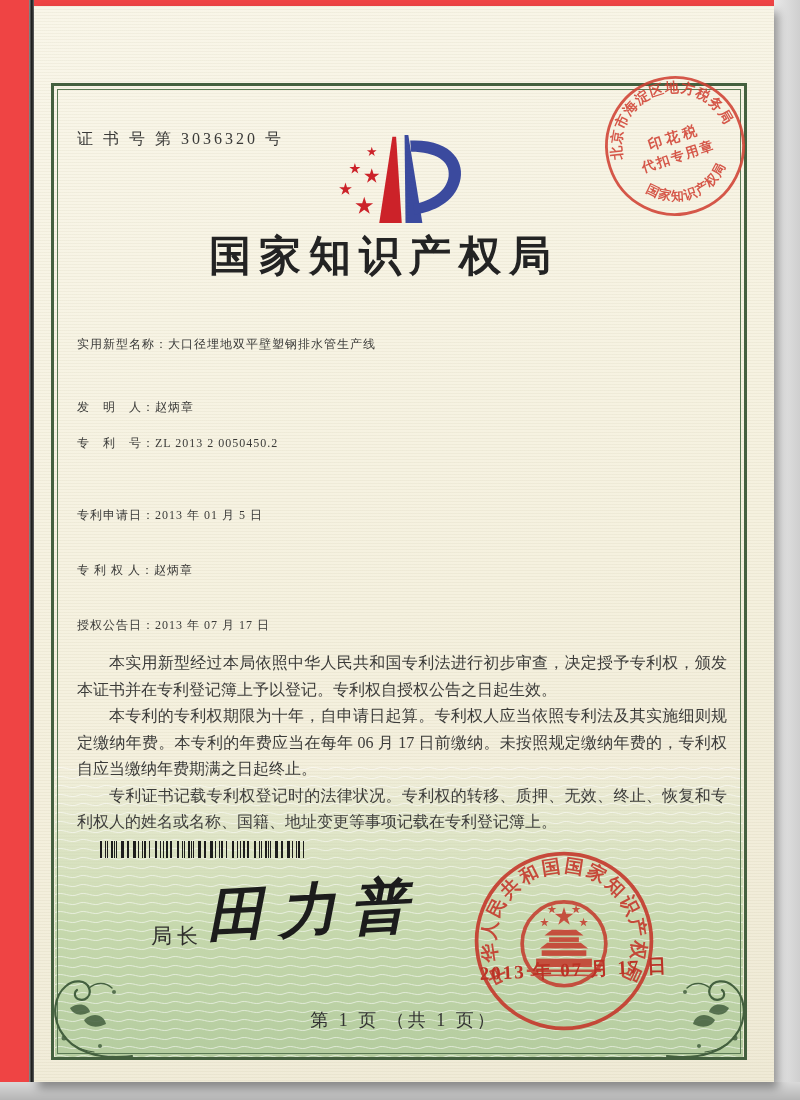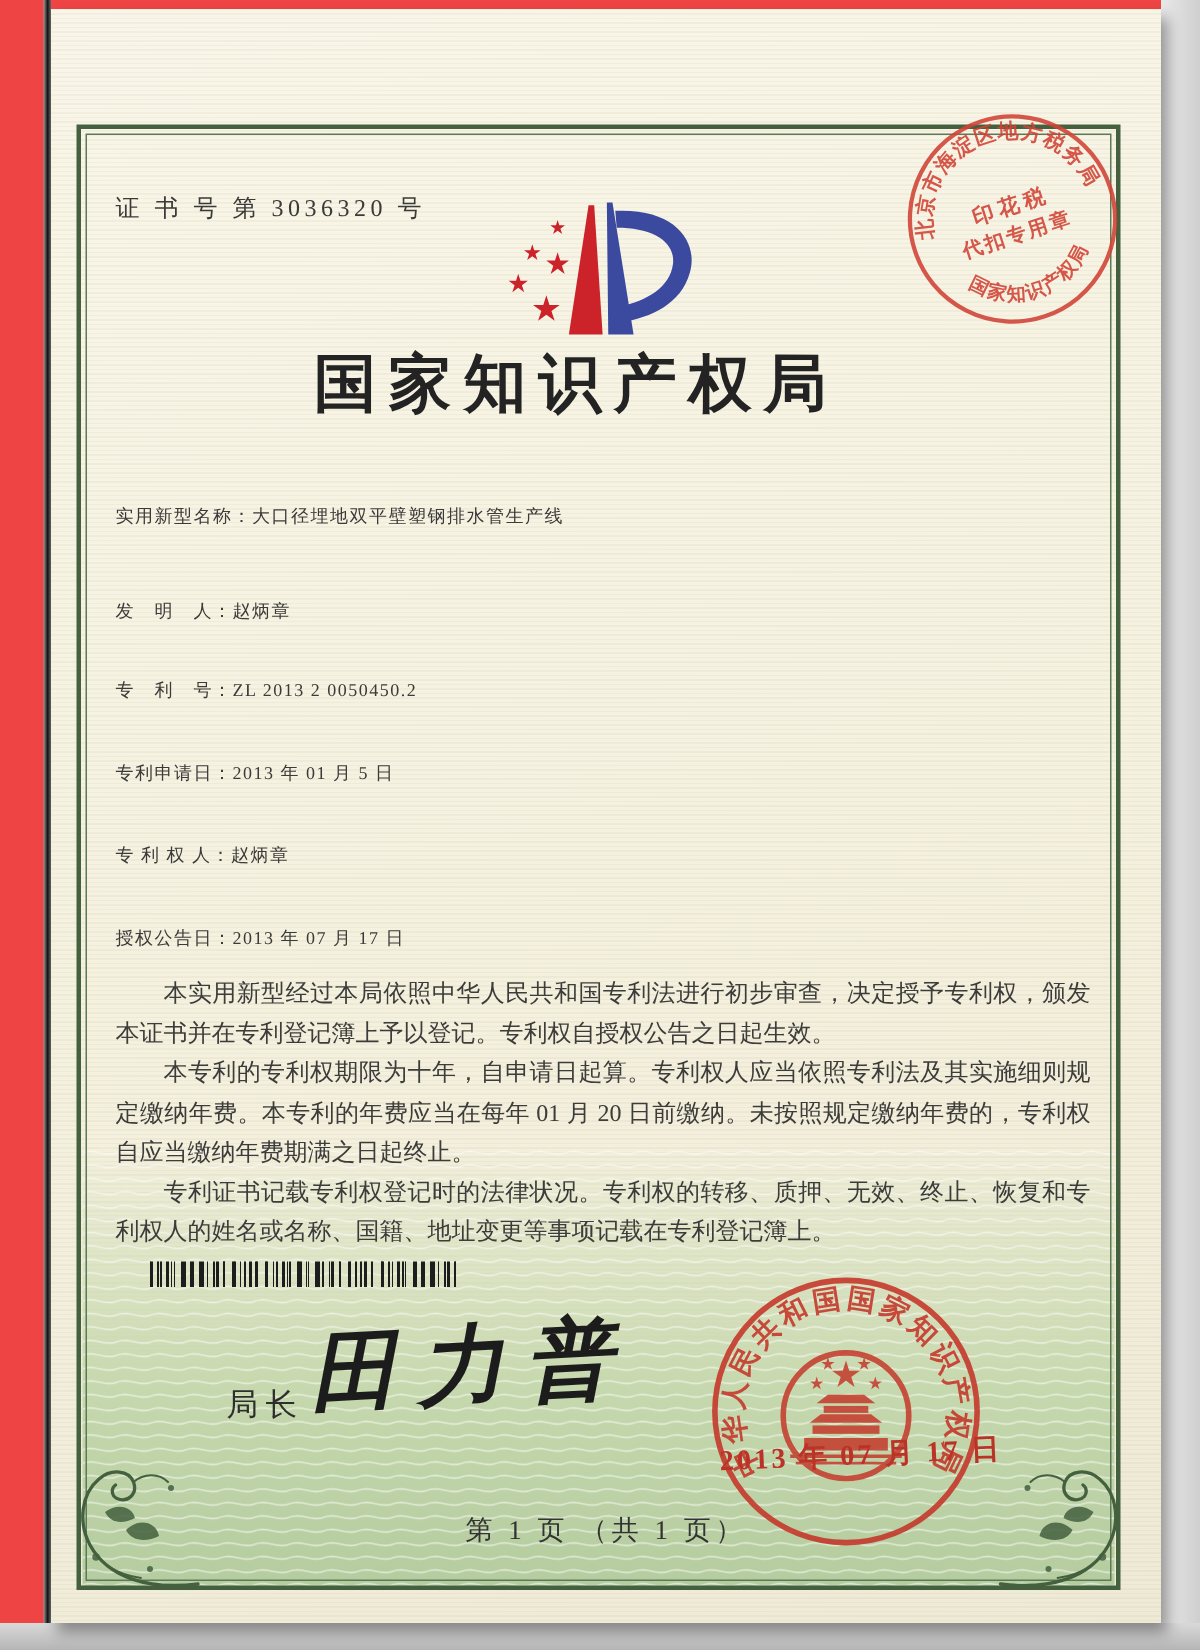--- a/index.html
+++ b/index.html
@@ -24,21 +24,21 @@
     background:linear-gradient(180deg, rgba(205,221,185,0) 0%, rgba(203,219,178,0.45) 22%,
       #c6d8ad 55%, #b4cc9f 100%); }
   .waves { position:absolute; left:21px; top:758px; width:688px; height:294px; opacity:.55; }
   .cert-no { position:absolute; left:43px; top:123px; font-size:16px; color:#3a3a38;
     letter-spacing:3px; }
   .logo-box { position:absolute; left:289px; top:118px; width:150px; height:110px; }
   .title { position:absolute; left:0; top:222px; width:700px; text-align:center;
     font-size:42px; font-weight:600; color:#232323; letter-spacing:8px; }
   .field { position:absolute; left:43px; font-size:12px; color:#3a3a38; letter-spacing:1px;
     white-space:nowrap; }
-  .f0{top:330px} .f1{top:393px} .f2{top:446px} .f3{top:501px} .f4{top:556px} .f5{top:611px}
+  .f0{top:330px} .f1{top:393px} .f2{top:429px} .f3{top:501px} .f4{top:556px} .f5{top:611px}
   .paras { position:absolute; left:43px; top:644px; width:650px; font-size:16px;
     line-height:26.5px; color:#3c3c3a; text-align:justify; }
   .paras p { text-indent:2em; }
   .barcode { position:absolute; left:66px; top:835px; width:204px; height:17px;
     background:
       repeating-linear-gradient(90deg,#1d1d1d 0 2px,rgba(0,0,0,0) 2px 5px,#1d1d1d 5px 6px,rgba(0,0,0,0) 6px 11px),
       repeating-linear-gradient(90deg,#1d1d1d 0 1px,rgba(0,0,0,0) 1px 7px); }
   .sig-title { position:absolute; left:117px; top:916px; font-size:21px; color:#2e2e2c;
     letter-spacing:5px; }
   .sig-name { position:absolute; left:172px; top:866px; font-size:58px; font-weight:bold;
@@ -139,21 +139,21 @@
 
     <div class="field f0">实用新型名称：大口径埋地双平壁塑钢排水管生产线</div>
     <div class="field f1">发　明　人：赵炳章</div>
     <div class="field f2">专　利　号：ZL 2013 2 0050450.2</div>
     <div class="field f3">专利申请日：2013 年 01 月 5 日</div>
     <div class="field f4">专 利 权 人：赵炳章</div>
     <div class="field f5">授权公告日：2013 年 07 月 17 日</div>
 
     <div class="paras">
       <p>本实用新型经过本局依照中华人民共和国专利法进行初步审查，决定授予专利权，颁发本证书并在专利登记簿上予以登记。专利权自授权公告之日起生效。</p>
-      <p>本专利的专利权期限为十年，自申请日起算。专利权人应当依照专利法及其实施细则规定缴纳年费。本专利的年费应当在每年 01 月 20 日前缴纳。未按照规定缴纳年费的，专利权自应当缴纳年费期满之日起终止。</p>
+      <p>本专利的专利权期限为十年，自申请日起算。专利权人应当依照专利法及其实施细则规定缴纳年费。本专利的年费应当在每年 06 月 17 日前缴纳。未按照规定缴纳年费的，专利权自应当缴纳年费期满之日起终止。</p>
       <p>专利证书记载专利权登记时的法律状况。专利权的转移、质押、无效、终止、恢复和专利权人的姓名或名称、国籍、地址变更等事项记载在专利登记簿上。</p>
     </div>
 
     <div class="barcode"></div>
 
     <div class="sig-title">局长</div>
     <div class="sig-name">田力普</div>
 
     <div class="stamp-top">
       <svg width="152" height="152" viewBox="0 0 160 160">

